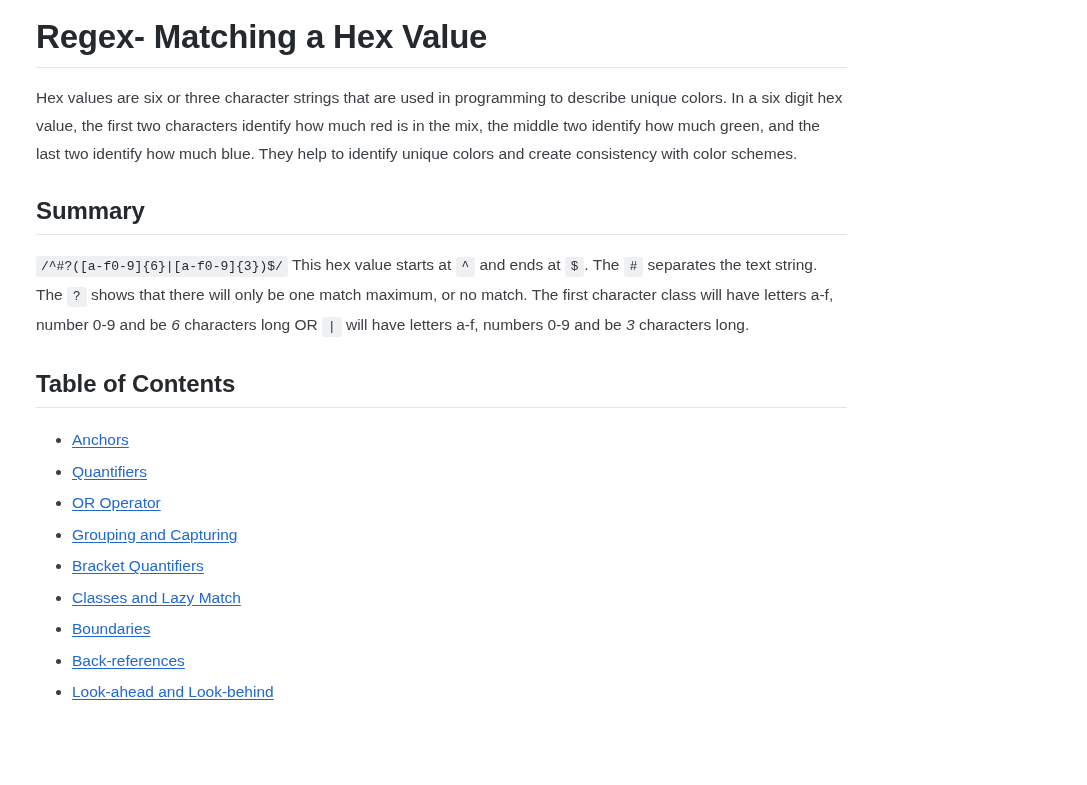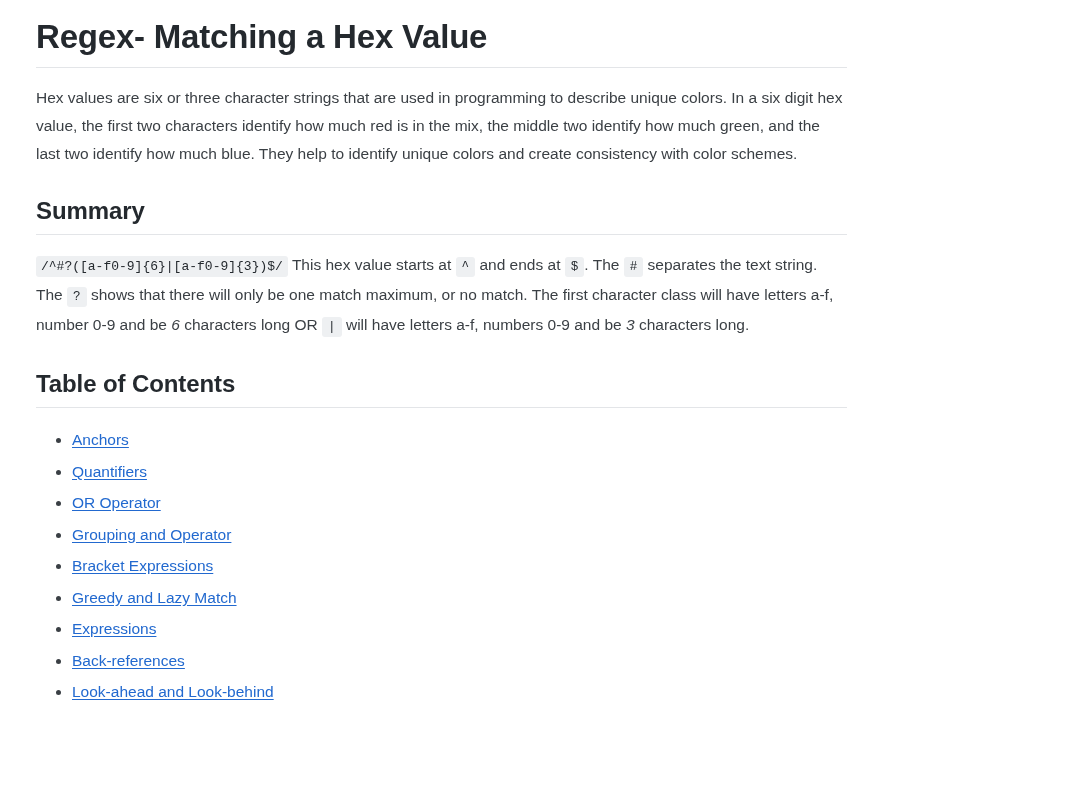--- a/index.html
+++ b/index.html
@@ -120,21 +120,21 @@
   <h2 class="section-heading heading-summary">Summary</h2>
 
   <p class="summary-paragraph"><code class="inline-code regex-code">/^#?([a-f0-9]{6}|[a-f0-9]{3})$/</code> <span>This hex value starts at</span> <code class="inline-code">^</code> <span>and ends at</span> <code class="inline-code">$</code><span>. The</span> <code class="inline-code">#</code> <span>separates the text string. The</span> <code class="inline-code">?</code> <span>shows that there will only be one match maximum, or no match. The first character class will have letters a-f, number 0-9 and be</span> <em>6</em> <span>characters long OR</span> <code class="inline-code">|</code> <span>will have letters a-f, numbers 0-9 and be</span> <em>3</em> <span>characters long.</span></p>
 
   <h2 class="section-heading heading-toc">Table of Contents</h2>
 
   <ul class="toc-list">
     <li class="toc-item"><a class="toc-link" href="#anchors">Anchors</a></li>
     <li class="toc-item"><a class="toc-link" href="#quantifiers">Quantifiers</a></li>
     <li class="toc-item"><a class="toc-link" href="#or-operator">OR Operator</a></li>
-    <li class="toc-item"><a class="toc-link" href="#grouping-and-capturing">Grouping and Operator</a></li>
-    <li class="toc-item"><a class="toc-link" href="#bracket-expressions">Bracket Expressions</a></li>
-    <li class="toc-item"><a class="toc-link" href="#greedy-and-lazy-match">Greedy and Lazy Match</a></li>
-    <li class="toc-item"><a class="toc-link" href="#boundaries">Expressions</a></li>
+    <li class="toc-item"><a class="toc-link" href="#grouping-and-capturing">Grouping and Capturing</a></li>
+    <li class="toc-item"><a class="toc-link" href="#bracket-expressions">Bracket Quantifiers</a></li>
+    <li class="toc-item"><a class="toc-link" href="#greedy-and-lazy-match">Classes and Lazy Match</a></li>
+    <li class="toc-item"><a class="toc-link" href="#boundaries">Boundaries</a></li>
     <li class="toc-item"><a class="toc-link" href="#back-references">Back-references</a></li>
     <li class="toc-item"><a class="toc-link" href="#look-ahead-and-look-behind">Look-ahead and Look-behind</a></li>
   </ul>
 
 </div>
 
 </body></html>

